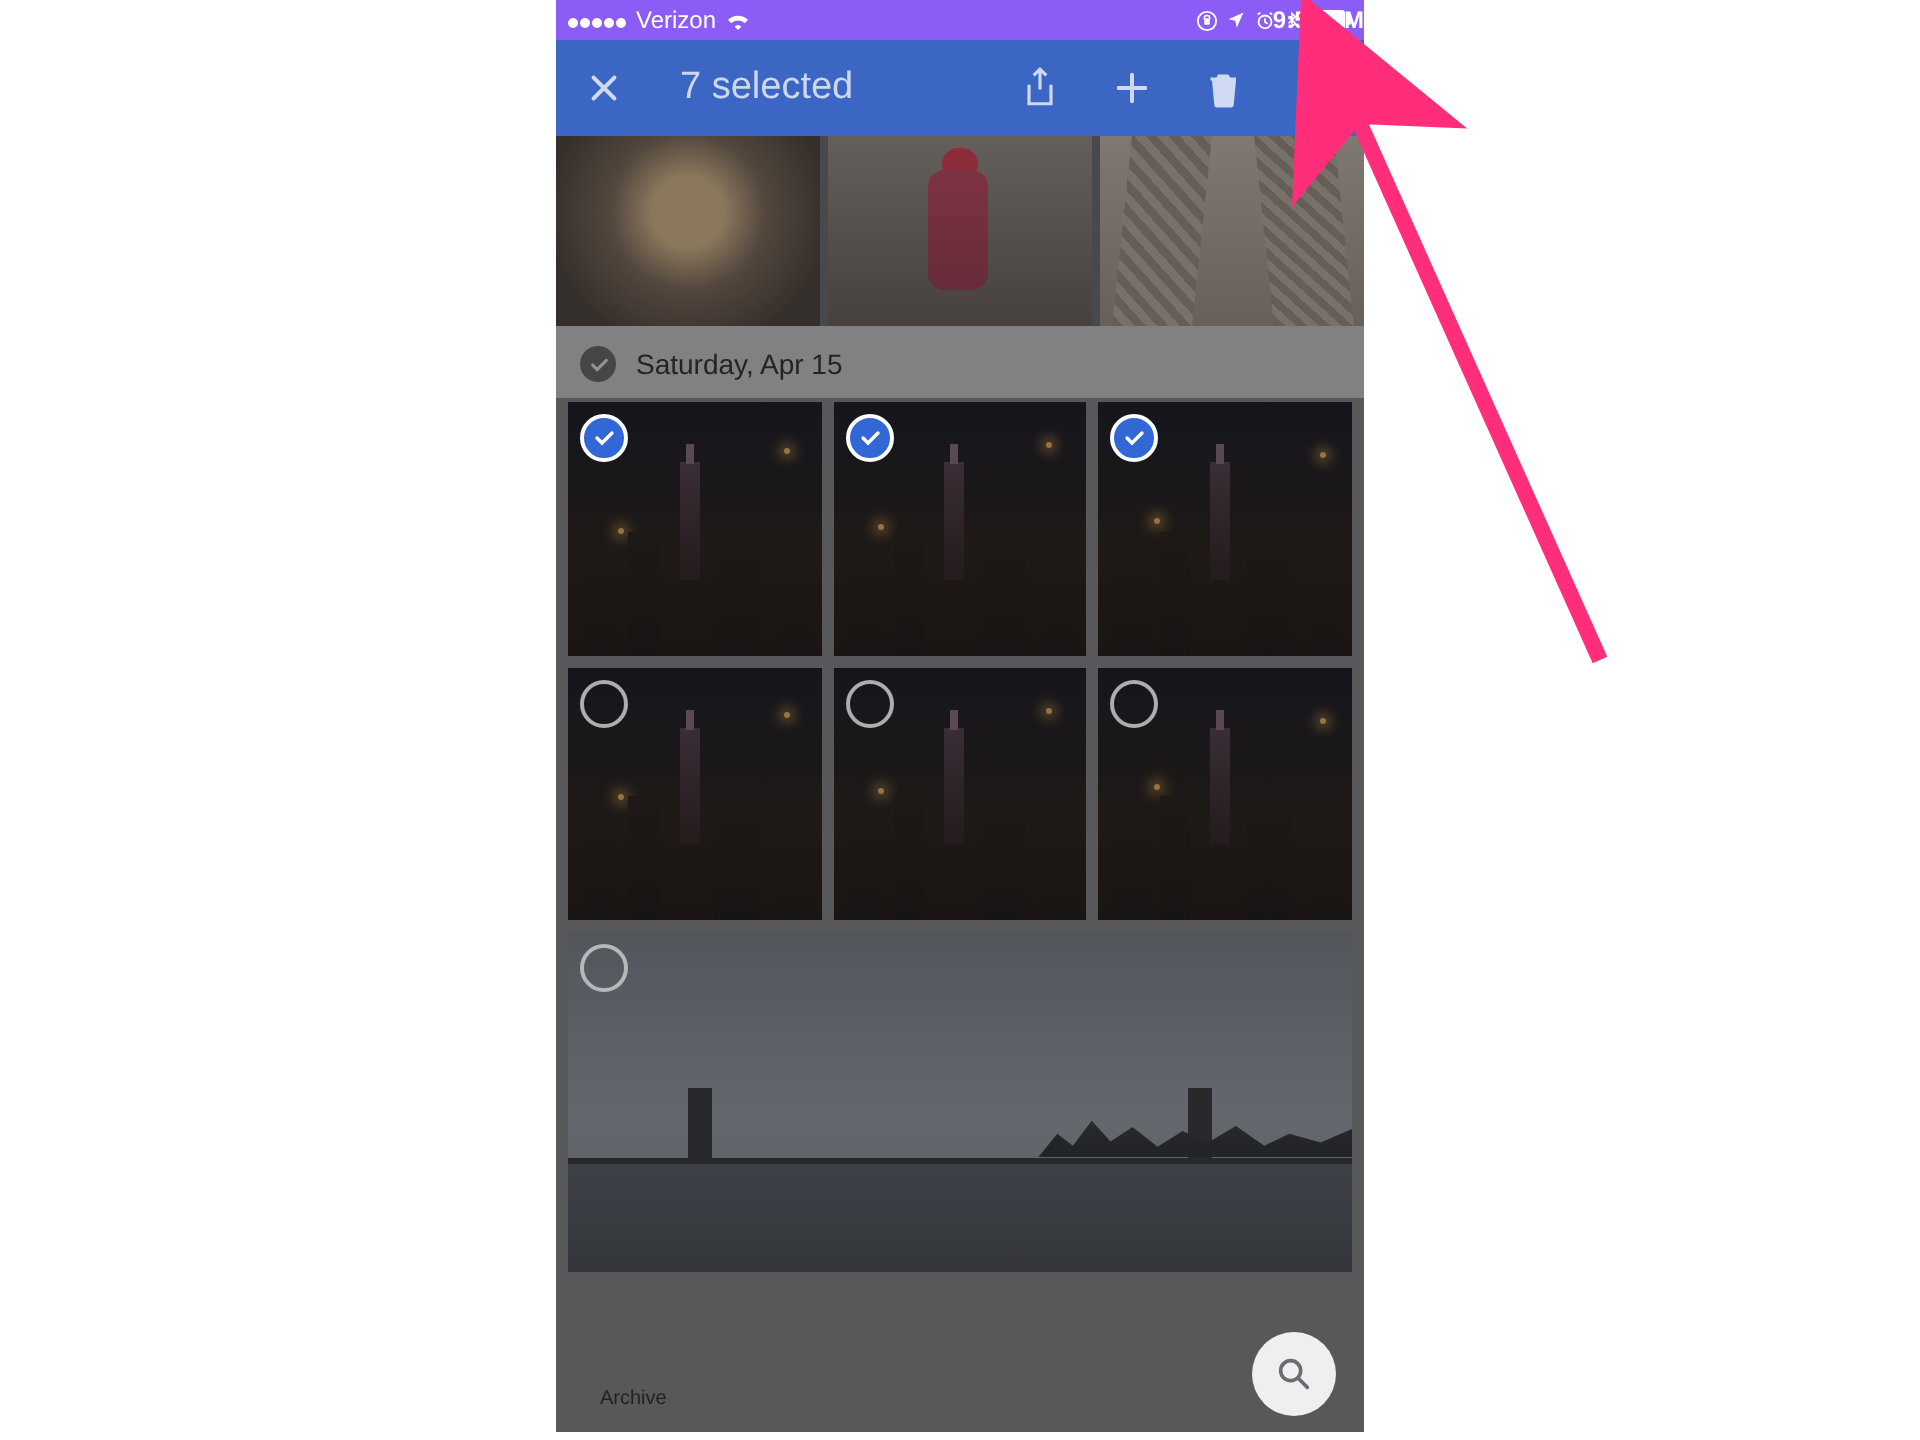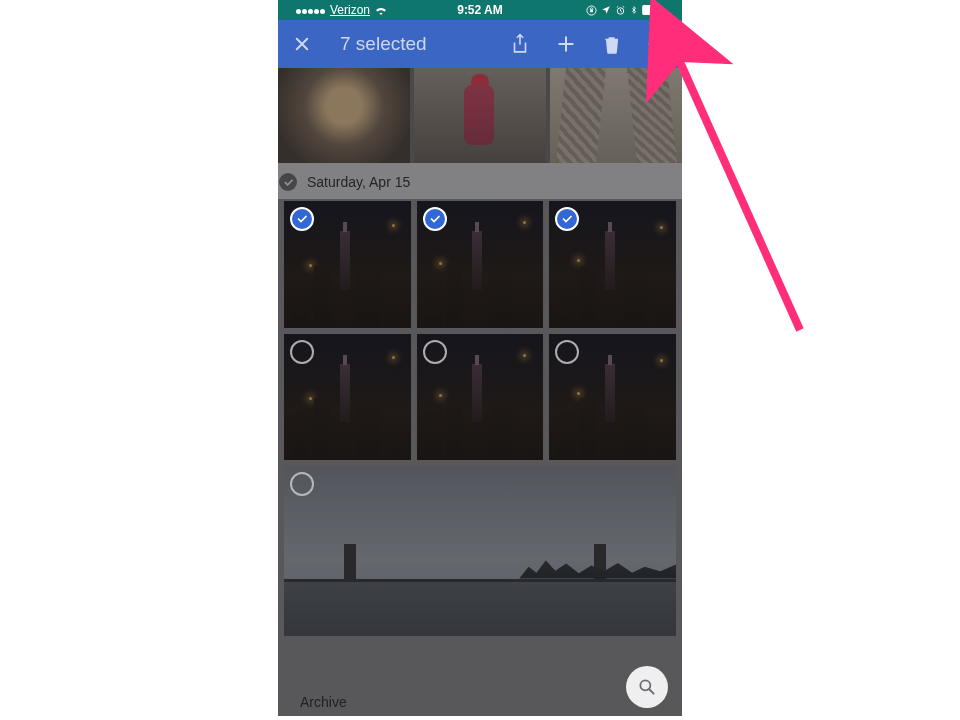--- a/index.html
+++ b/index.html
@@ -1,33 +1,33 @@
 <!DOCTYPE html>
 <html><head>
 <meta charset="utf-8">
 <style>
   html,body{margin:0;padding:0;background:#fff;font-family:-apple-system,Helvetica,Arial,sans-serif;}
   .stage{position:relative;width:960px;height:720px;overflow:hidden;}
   .phone{position:absolute;left:278px;top:0;width:404px;height:716px;background:#111;border-radius:2px;}
   
-  .statusbar{position:relative;height:20px;background:#0f766e;color:#fff;font-size:12px;display:flex;align-items:center;padding:0 18px;justify-content:space-between;text-decoration:underline;}
+  .statusbar{position:relative;height:20px;background:#8b5cf6;color:#fff;font-size:12px;display:flex;align-items:center;padding:0 6px;justify-content:space-between;}
   .sb-left,.sb-right{display:flex;align-items:center;gap:4px;}
-  .sb-center{position:absolute;left:0;right:0;text-align:center;font-weight:600;pointer-events:none;}
+  .sb-center{position:absolute;left:0;right:0;text-align:right;font-weight:600;pointer-events:none;}
   .dots span{display:inline-block;width:5px;height:5px;border-radius:50%;background:#fff;margin-right:1px;}
   .svg-ic{display:inline-block;vertical-align:middle;}
   
   .selbar{height:48px;background:#3b66c4;color:#cdd8f0;display:flex;align-items:center;padding:0 10px;gap:18px;}
   .selbar .title{flex:0 0 auto;font-size:19px;color:#cdd8f0;margin-left:6px;}
   .spacer{flex:1;}
   .tb-btn{width:28px;height:28px;display:flex;align-items:center;justify-content:center;color:#d8e1f6;}
   
   .content{position:relative;height:calc(100% - 68px);background:#767575;overflow:hidden;}
   .topstrip{display:flex;gap:4px;height:95px;padding:0;background:#5e5e5e;}
   .topstrip .th{flex:1;position:relative;overflow:hidden;}
-  .sec-head{display:flex;align-items:center;gap:10px;padding:10px 12px 8px 1px;background:rgba(230,230,230,0.6);}
+  .sec-head{display:flex;align-items:center;gap:10px;padding:10px 12px 8px 12px;background:rgba(230,230,230,0.6);}
   .chk-solid{width:18px;height:18px;border-radius:50%;background:#5a5a5a;display:flex;align-items:center;justify-content:center;}
   .sec-title{font-size:14px;color:#222;}
   .grid{display:grid;grid-template-columns:repeat(3,1fr);gap:6px;padding:0 6px;}
   .cell{position:relative;aspect-ratio:1/1;overflow:hidden;}
   .badge{position:absolute;left:6px;top:6px;width:20px;height:20px;border-radius:50%;z-index:3;display:flex;align-items:center;justify-content:center;}
   .badge.sel{background:#3268d6;border:2px solid #fff;}
   .badge.unsel{border:2px solid rgba(200,200,200,0.85);}
   .wide{margin:6px 6px 0 6px;position:relative;height:170px;overflow:hidden;}
   
   .night{position:absolute;inset:0;background:linear-gradient(#0b0b14,#1a120a 60%,#120b05);}
@@ -48,21 +48,21 @@
   
   .pano-sky{position:absolute;inset:0;background:linear-gradient(#6d7279,#8a8f95 55%,#747a80);}
   .pano-water{position:absolute;left:0;right:0;bottom:0;height:34%;background:linear-gradient(#4d5258,#3c4045);}
   .pano-bridge{position:absolute;left:0;right:0;bottom:32%;height:3px;background:#2a2a2c;}
   .pano-t{position:absolute;bottom:32%;width:12px;height:38px;background:#2a2a2c;}
   .pano-t.l{left:60px;} .pano-t.r{right:70px;}
   .pano-city{position:absolute;right:0;bottom:34%;width:40%;height:26px;background:linear-gradient(#2d3034,#1e2022);clip-path:polygon(0 100%,6% 55%,11% 78%,17% 30%,23% 70%,30% 42%,38% 80%,46% 50%,54% 72%,63% 40%,72% 78%,80% 55%,90% 72%,100% 46%,100% 100%);}
   .fab{position:absolute;right:14px;bottom:8px;width:42px;height:42px;border-radius:50%;background:#efeff0;display:flex;align-items:center;justify-content:center;color:#5a5d61;z-index:5;}
   .global-dim{position:absolute;left:0;right:0;top:68px;bottom:0;background:rgba(40,40,45,0.38);pointer-events:none;}
   
-  .caption{position:absolute;left:300px;top:694px;font-size:14px;color:#222;}
+  .caption{position:absolute;left:300px;top:694px;font-size:10px;color:#222;}
   
   .arrow{position:absolute;left:0;top:0;width:960px;height:720px;pointer-events:none;}
 </style>
 </head>
 <body>
 
 <div class="stage">
   <div class="phone">
 
     <div class="statusbar">

